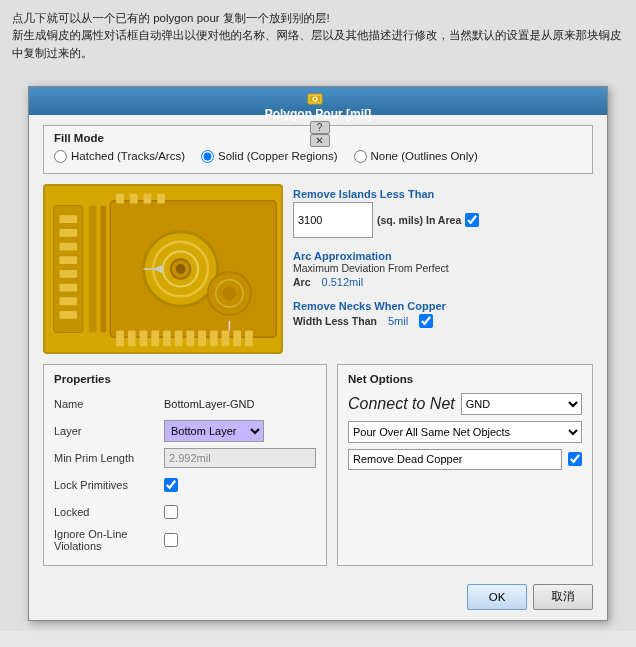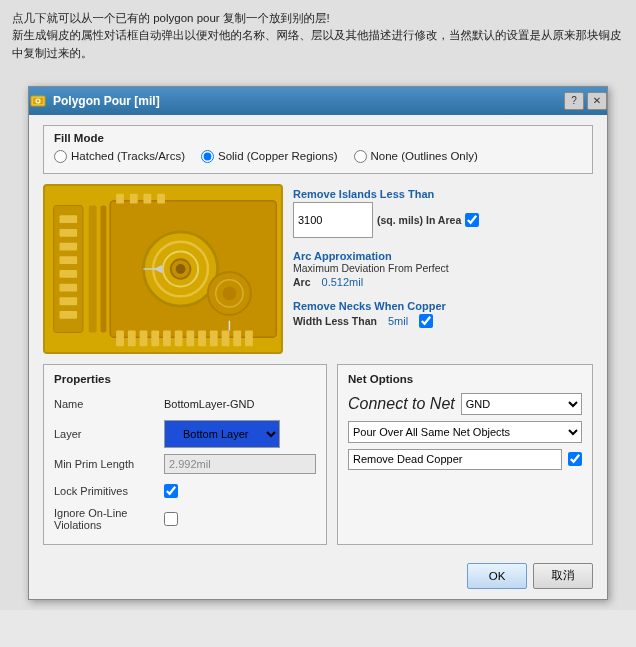--- a/index.html
+++ b/index.html
@@ -26,22 +26,23 @@
       background: #f0f0f0;
       border: 1px solid #888;
       box-shadow: 2px 2px 8px rgba(0,0,0,0.35);
       width: 580px;
       margin: 0 auto;
     }
     .dialog-titlebar {
       background: linear-gradient(to bottom, #4a90c8 0%, #2e6fa0 100%);
       display: flex;
       align-items: center;
-      padding: 4px 0;
+      padding: 4px 8px;
       height: 28px;
+      flex-direction: column;
     }
     .dialog-title-icon {
       width: 18px;
       height: 18px;
       margin-right: 6px;
       display: flex;
       align-items: center;
       justify-content: center;
     }
     .dialog-title-icon svg { width: 16px; height: 16px; }
@@ -186,24 +187,24 @@
       font-size: 11px;
       padding: 1px 4px;
       min-width: 80px;
     }
     .prop-input:disabled {
       background: #e8e8e8;
       color: #888;
     }
     .select-field {
       border: 1px solid #999;
-      background: #1d4ed8;
-      height: 28px;
-      font-size: 11px;
-      padding: 1px 14px;
+      background: #c4b5fd;
+      height: 22px;
+      font-size: 11px;
+      padding: 1px 2px;
       min-width: 100px;
       appearance: auto;
     }
     .prop-checkbox {
       width: 14px;
       height: 14px;
     }
     
     .net-row {
       display: flex;
@@ -437,20 +438,24 @@
           <div class="prop-row">
             <span class="prop-label">Min Prim Length</span>
             <input type="text" class="prop-input" disabled="" value="2.992mil" style="">
           </div>
 
           <div class="prop-row">
             <span class="prop-label">Lock Primitives</span>
             <input type="checkbox" checked="" class="prop-checkbox" style="">
           </div>
 
+          <div class="prop-row">
+            <span class="prop-label">Locked</span>
+            <input type="checkbox" class="prop-checkbox" style="">
+          </div>
 
           <div class="prop-row">
             <span class="prop-label">Ignore On-Line Violations</span>
             <input type="checkbox" class="prop-checkbox" style="">
           </div>
         </div>
 
         <div class="panel-box">
           <div class="panel-title">Net Options</div>
 

